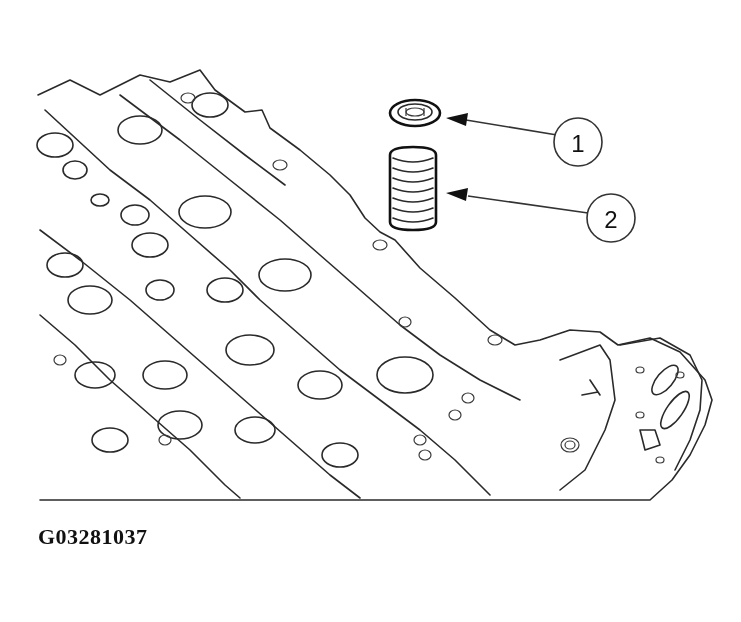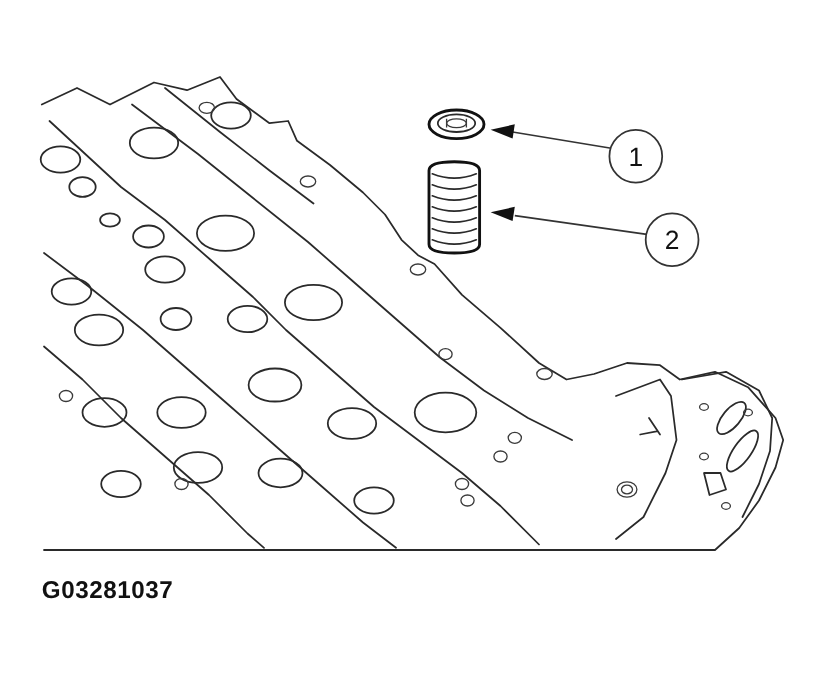--- a/index.html
+++ b/index.html
@@ -4,21 +4,21 @@
   <style>
     html, body { margin: 0; padding: 0; background: #ffffff; }
     body { width: 741px; height: 622px; position: relative; overflow: hidden; font-family: "Liberation Sans", sans-serif; }
     #diagram { position: absolute; left: 0; top: 0; width: 741px; height: 622px; }
     .ln { fill: none; stroke: #2a2a2a; stroke-width: 1.6; stroke-linejoin: round; stroke-linecap: round; }
     .ln-thin { fill: none; stroke: #3a3a3a; stroke-width: 1.2; }
     .ln-bold { fill: none; stroke: #111; stroke-width: 2.6; }
     .leader { stroke: #333; stroke-width: 1.6; fill: none; }
     .callout-circle { fill: #fff; stroke: #333; stroke-width: 1.6; }
     .callout-text { font-family: "Liberation Sans", sans-serif; font-size: 24px; fill: #111; text-anchor: middle; dominant-baseline: central; }
-    #figure-id { position: absolute; left: 38px; top: 524px; font-size: 22px; font-weight: bold; color: #111; letter-spacing: 0.5px; font-family: Liberation Sans, sans-serif; }
+    #figure-id { position: absolute; left: 38px; top: 524px; font-size: 22px; font-weight: bold; color: #111; letter-spacing: 0.5px; font-family: Liberation Serif, serif; }
   </style>
 </head>
 <body>
 
 <svg id="diagram" viewBox="0 0 741 622" xmlns="http://www.w3.org/2000/svg">
 
   <g>
     <path class="ln" d="M38 95 L70 80 L100 95 L140 75 L170 82 L200 70 L215 90 L245 112 L262 110 L270 128 L300 150 L330 175 L350 195 L365 218 L380 232 L395 240 L420 268 L455 298 L490 330 L515 345 L540 340 L570 330 L600 332 L618 345 L650 338 L680 352 L705 380 L712 400 L705 425 L690 455 L672 480 L650 500 L600 500 L560 500 L40 500"></path>
     <path class="ln" d="M45 110 L110 170 L150 200 L190 235 L230 270 L260 300 L300 335 L340 370 L380 400 L420 430 L455 460 L490 495"></path>
     <path class="ln" d="M40 230 L80 260 L130 300 L170 335 L210 370 L250 405 L290 440 L330 475 L360 498"></path>

